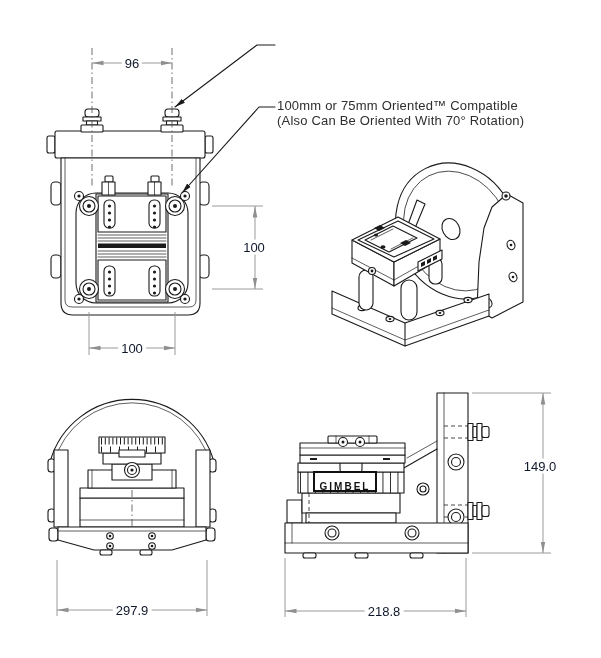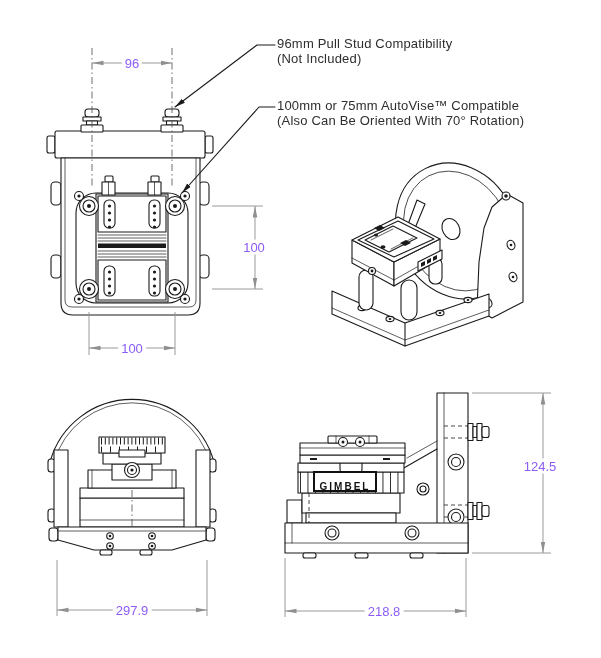--- a/index.html
+++ b/index.html
@@ -1,20 +1,20 @@
 <!DOCTYPE html>
 <html><head>
 <meta charset="utf-8">
 <style>
   html,body{margin:0;padding:0;background:#fff;}
   .stage{position:relative;width:601px;height:658px;background:#fff;overflow:hidden;
          font-family:"Liberation Sans", sans-serif;}
   .stage svg{position:absolute;left:0;top:0;}
   .ann{position:absolute;font-size:13px;line-height:15px;color:#2e2e2e;letter-spacing:.2px;white-space:nowrap;}
-  .dim-label{position:absolute;transform:translate(-50%,-50%);font-size:13px;color:#8b5cf6;
+  .dim-label{position:absolute;transform:translate(-50%,-50%);font-size:13px;color:#0f172a;
              background:#fff;padding:0 3px;white-space:nowrap;}
   .logo-box{position:absolute;left:313px;top:471px;width:60px;height:17px;border:2px solid #111;
             background:#fff;text-align:center;overflow:hidden;}
   .logo-box .l1{font-size:10px;font-weight:bold;letter-spacing:2px;line-height:11px;color:#111;margin-top:8px;}
   .logo-box .l2{font-size:4.5px;font-weight:bold;letter-spacing:1.8px;line-height:4.5px;color:#111;}
   .ln{fill:none;stroke:#1a1a1a;stroke-width:1.1;stroke-linejoin:round;stroke-linecap:round;}
   .lnf{fill:#fff;stroke:#1a1a1a;stroke-width:1.1;stroke-linejoin:round;}
   .thin{stroke-width:.7;}
   .dk{fill:#1a1a1a;stroke:none;}
   .dim{fill:none;stroke:#8f8f8f;stroke-width:.9;}
@@ -341,33 +341,29 @@
     <line class="dim" x1="472" y1="553" x2="551" y2="553"></line>
     <line class="dim" x1="543" y1="393" x2="543" y2="553" marker-start="url(#dimA)" marker-end="url(#dimA)"></line>
   </g>
 
   <g>
     <path class="ln" fill="none" d="M275,45 L257,45 L175,107" marker-end="url(#ldrA)"></path>
     <path class="ln" fill="none" d="M275,107 L259,107 L182,193" marker-end="url(#ldrA)"></path>
   </g>
 </svg>
 
-<div class="ann" style="left:277px;top:36px;">
-  <div>96mm Pull Stud Compatibility</div>
-  <div>(Not Included)</div>
-</div>
 <div class="ann" style="left:277px;top:98px;">
-  <div>100mm or 75mm AutoVise™ Compatible</div>
+  <div>100mm or 75mm Oriented™ Compatible</div>
   <div>(Also Can Be Oriented With 70° Rotation)</div>
 </div>
 
 <div class="dim-label" style="left:132px;top:63px;">96</div>
 <div class="dim-label" style="left:254px;top:247px;">100</div>
 <div class="dim-label" style="left:132px;top:348px;">100</div>
 <div class="dim-label" style="left:132px;top:610px;">297.9</div>
 <div class="dim-label" style="left:378px;top:611px;margin-left:6px;">218.8</div>
-<div class="dim-label" style="left:540px;top:466px;">124.5</div>
+<div class="dim-label" style="left:540px;top:466px;">149.0</div>
 
 <div class="logo-box">
   <div class="l1">GIMBEL</div>
   <div class="l2">AUTOMATION</div>
 </div>
 </div>
 
 </body></html>

